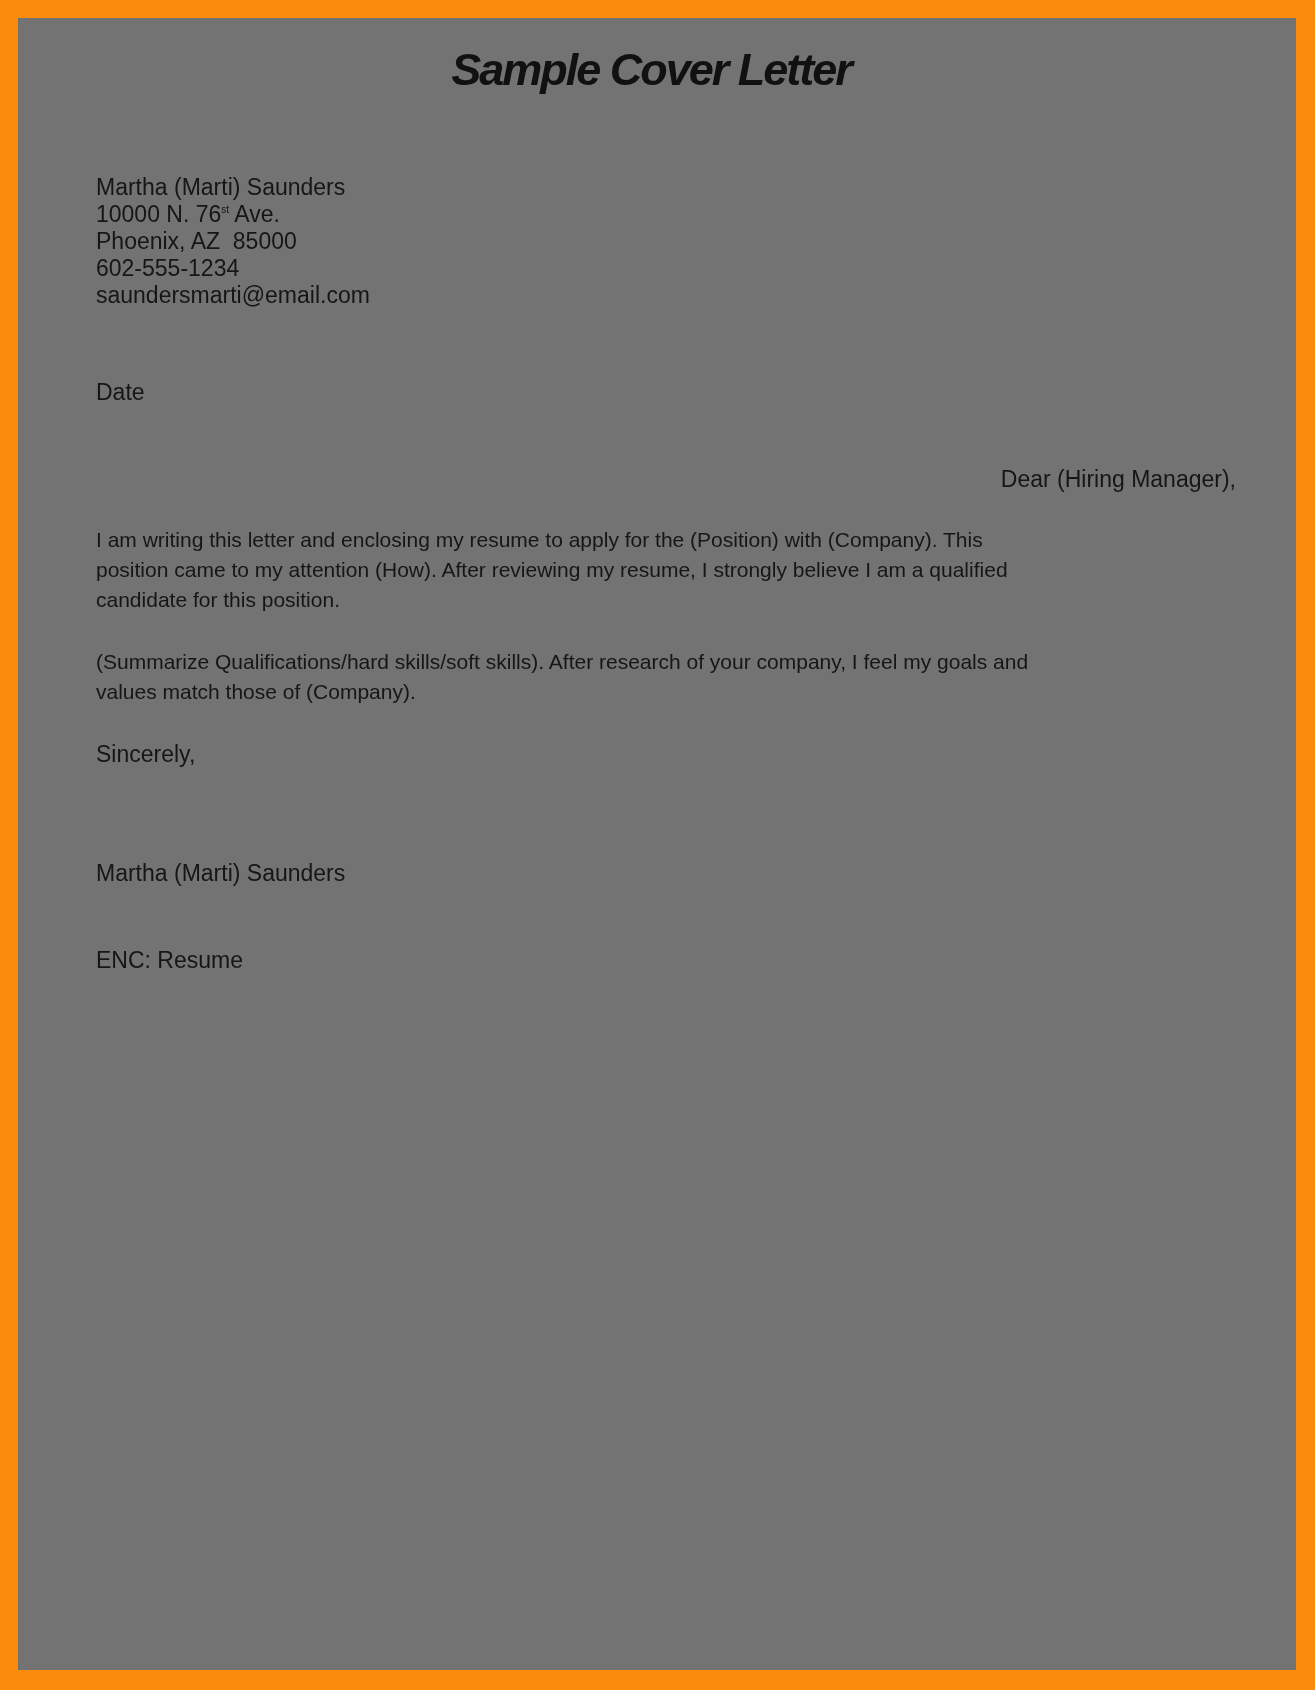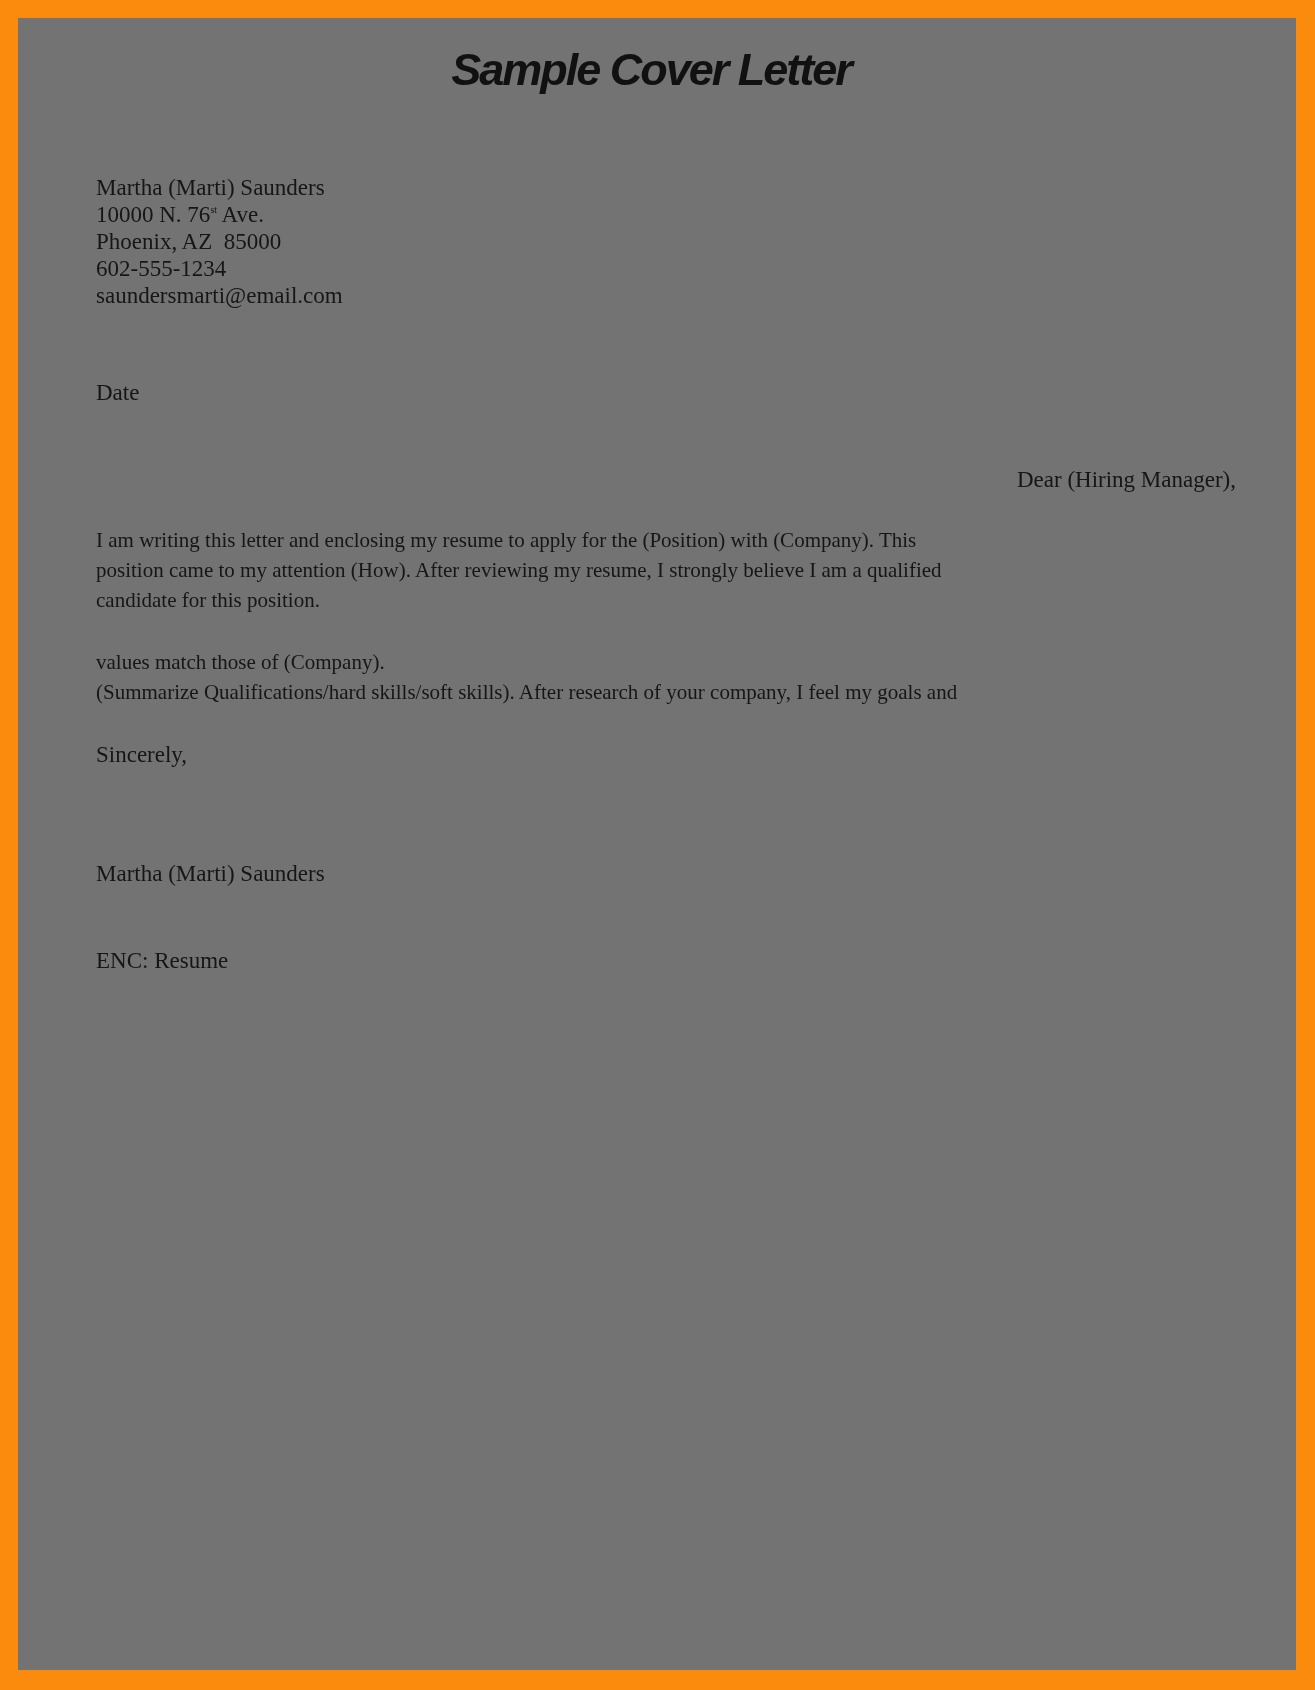--- a/index.html
+++ b/index.html
@@ -35,21 +35,20 @@
     white-space: pre-wrap;
   }
   .address-block {
     margin-top: 78px;
     font-size: 23px;
     line-height: 27px;
   }
   .line, .ln, .single-line {
     white-space: pre-wrap;
     display: block;
-    font-family: Liberation Serif, serif;
   }
   .address-block sup {
     font-size: 10px;
     line-height: 0;
     vertical-align: super;
   }
   .date-line {
     margin-top: 70px;
     font-size: 23px;
     line-height: 27px;
@@ -101,22 +100,22 @@
 
     <div class="salutation single-line">Dear (Hiring Manager),</div>
 
     <p class="para">
       <span class="ln">I am writing this letter and enclosing my resume to apply for the (Position) with (Company). This</span>
       <span class="ln">position came to my attention (How). After reviewing my resume, I strongly believe I am a qualified</span>
       <span class="ln">candidate for this position.</span>
     </p>
 
     <p class="para">
+      <span class="ln">(Summarize Qualifications/hard skills/soft skills). After research of your company, I feel my goals and</span>
       <span class="ln">values match those of (Company).</span>
-      <span class="ln">(Summarize Qualifications/hard skills/soft skills). After research of your company, I feel my goals and</span>
     </p>
 
 
     <div class="closing single-line">Sincerely,</div>
 
     <div class="signature-name single-line">Martha (Marti) Saunders</div>
 
     <div class="enclosure single-line">ENC: Resume</div>
 
   </div>

